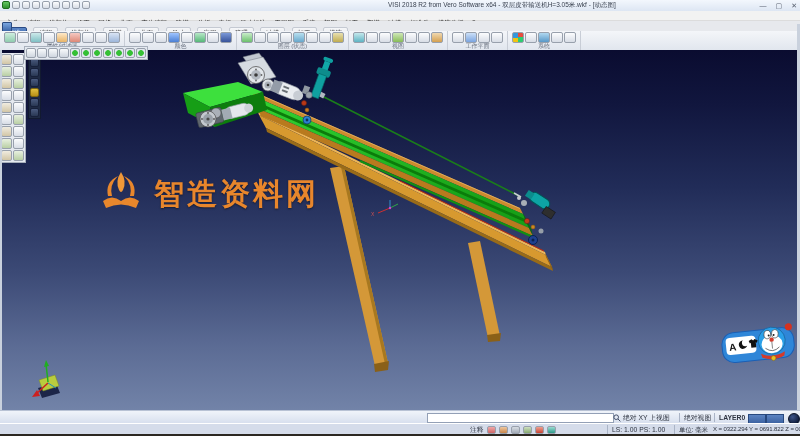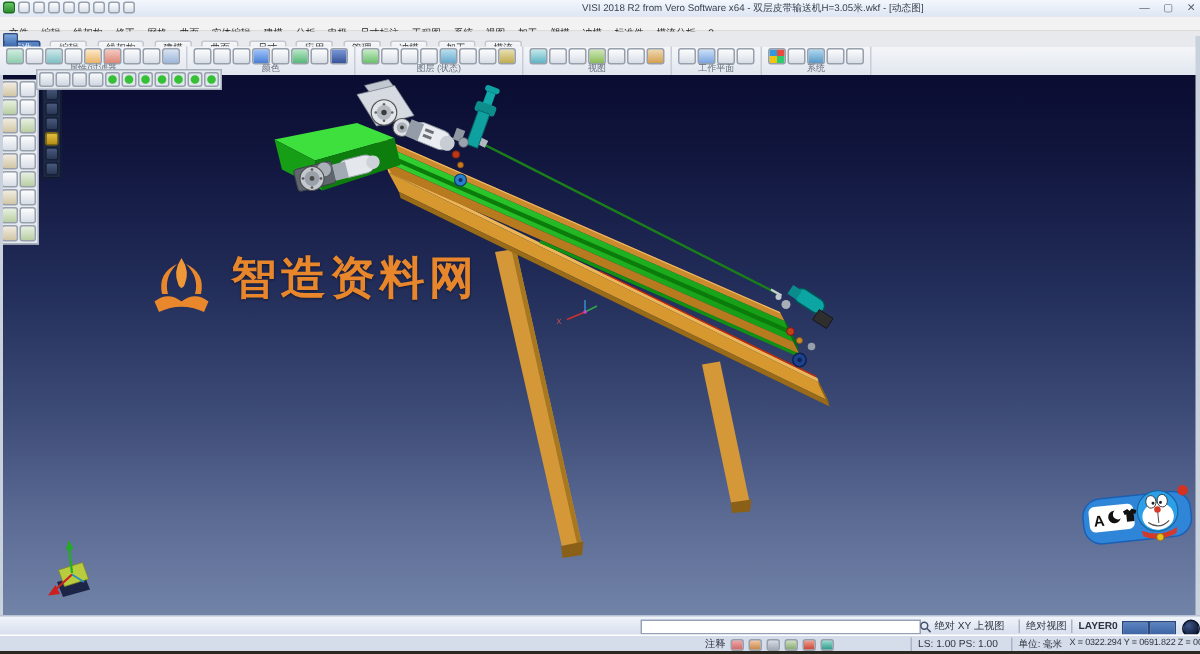--- a/index.html
+++ b/index.html
@@ -69,21 +69,21 @@
   .top-strip .chip:nth-child(-n+4){background:linear-gradient(#f8fafc,#cfd6e0);}
   .left-tb{position:absolute;left:0;top:3px;width:26px;display:flex;flex-wrap:wrap;gap:1px;
            padding:1px;background:#e6eaf0;border-right:1px solid #a8b0bc;border-bottom:1px solid #a8b0bc;box-sizing:border-box;z-index:5;}
   .left-tb .chip{width:11px;height:11px;}
   .left-tb .chip:nth-child(3n){background:linear-gradient(#e8f0e0,#b9cfa4);}
   .left-tb .chip:nth-child(4n+1){background:linear-gradient(#f0ece0,#d2c6a6);}
   .dark-strip{position:absolute;left:28px;top:6px;display:flex;flex-direction:column;gap:1px;
               padding:1px;background:#1f2a44;border:1px solid #121a30;z-index:5;}
   .dark-strip .chip{width:9px;height:9px;background:linear-gradient(#4a5a7e,#2a3854);border-color:#17203a;}
   .dark-strip .chip:nth-child(4){background:linear-gradient(#e0c040,#b89018);border-color:#806810;}
-  .watermark{position:absolute;left:96px;top:115px;display:flex;align-items:flex-start;gap:8px;z-index:4;}
+  .watermark{position:absolute;left:96px;top:115px;display:flex;align-items:flex-end;gap:8px;z-index:4;}
   .watermark .wm-text{font-size:30px;font-weight:bold;color:#e8862c;letter-spacing:3px;
                       text-shadow:0 1px 2px rgba(0,0,0,.45);white-space:nowrap;}
   .ime{position:absolute;left:720px;top:272px;z-index:4;}
   .edgeL{position:absolute;left:0;top:50px;width:2px;height:360px;background:#c9d1dd;z-index:7;}
   .edgeR{position:absolute;left:797px;top:24px;width:3px;height:386px;background:#c9d1dd;z-index:7;}
   
   .srowA{position:absolute;left:0;top:410px;width:800px;height:13px;
          background:linear-gradient(#f0f4fa,#d6deed);border-top:1px solid #b8c2d4;}
   .srowB{position:absolute;left:0;top:423px;width:800px;height:11px;background:#d5dcea;
          border-top:1px solid #ffffff;}

